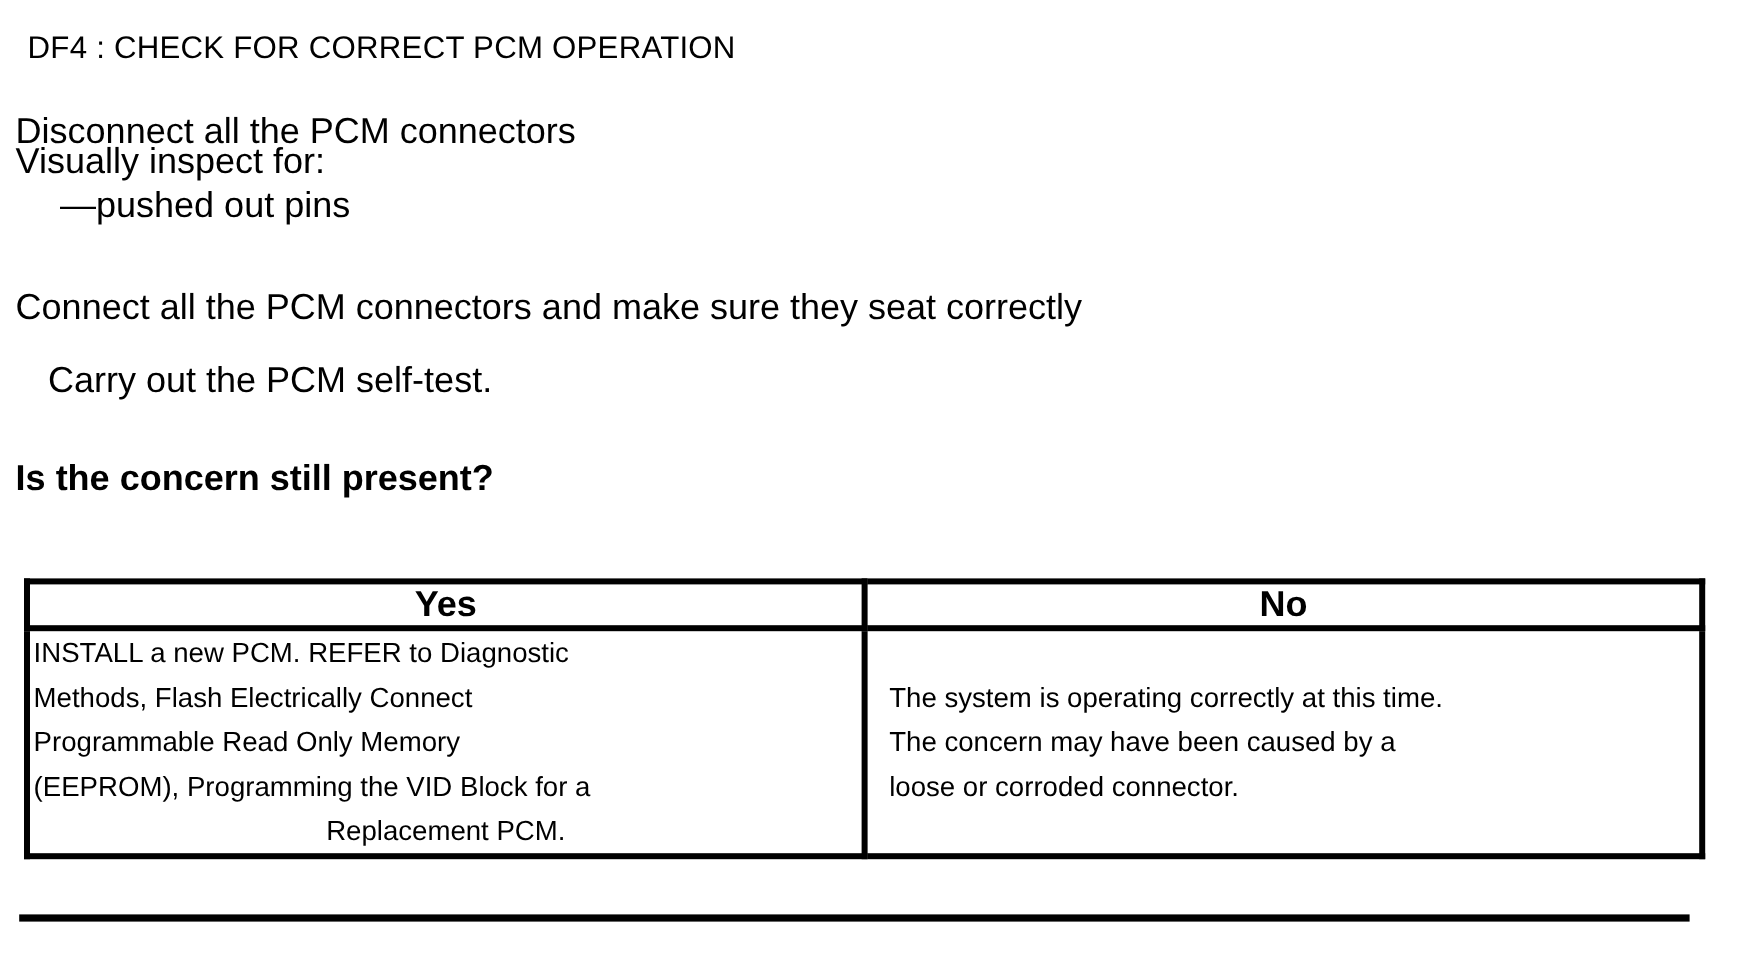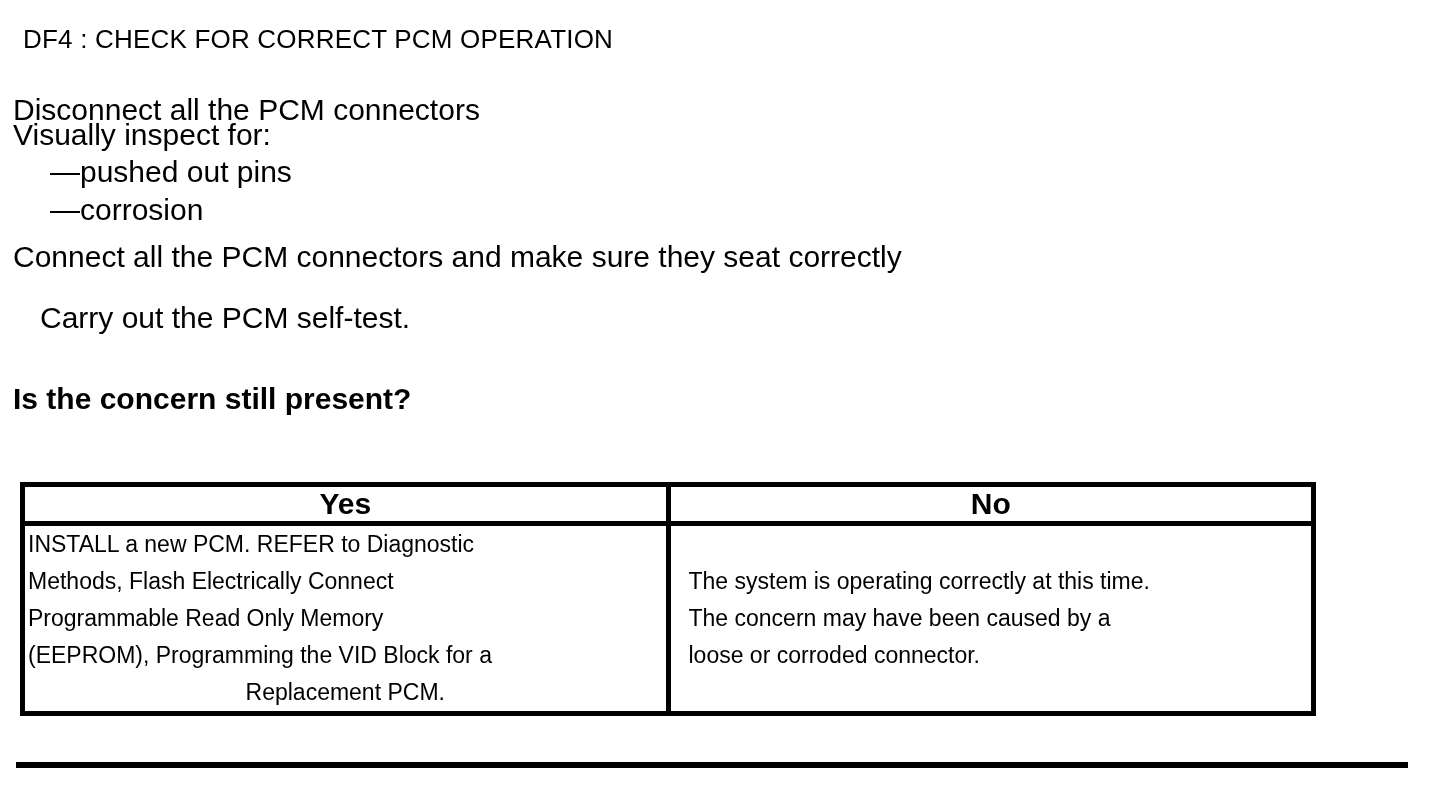--- a/index.html
+++ b/index.html
@@ -35,21 +35,21 @@
   .line-4 { top: 192px; left: 50px; }
   .line-5 { top: 239px; }
   .line-6 { top: 300px; margin-left: 27px; }
   .line-7 { top: 335px; }
   .line-8 { top: 381px; font-weight: bold; }
 
   table.decision {
     position: absolute;
     left: 20px;
     top: 482px;
-    width: 1296px;
+    width: 1401px;
     border-collapse: collapse;
     table-layout: fixed;
     padding-left: 48px;
   }
   table.decision th,
   table.decision td {
     border: 5px solid #000000;
     padding: 0;
     font-size: 30px;
     color: #000000;
@@ -89,21 +89,20 @@
 </head>
 <body>
 
 <div id="doc">
 
   <div class="abs title">DF4 : CHECK FOR CORRECT PCM OPERATION</div>
 
   <div class="abs body-line line-1">Disconnect all the PCM connectors</div>
   <div class="abs body-line line-2">Visually inspect for:</div>
   <div class="abs body-line line-3">—pushed out pins</div>
-  <div class="abs body-line line-4">—corrosion</div>
   <div class="abs body-line line-5">Connect all the PCM connectors and make sure they seat correctly</div>
   <div class="abs body-line line-6">Carry out the PCM self-test.</div>
   <div class="abs body-line line-8">Is the concern still present?</div>
 
   <table class="decision">
     <tbody>
         <tr>
       <th class="yes-h">Yes</th>
       <th class="no-h">No</th>
     </tr>

